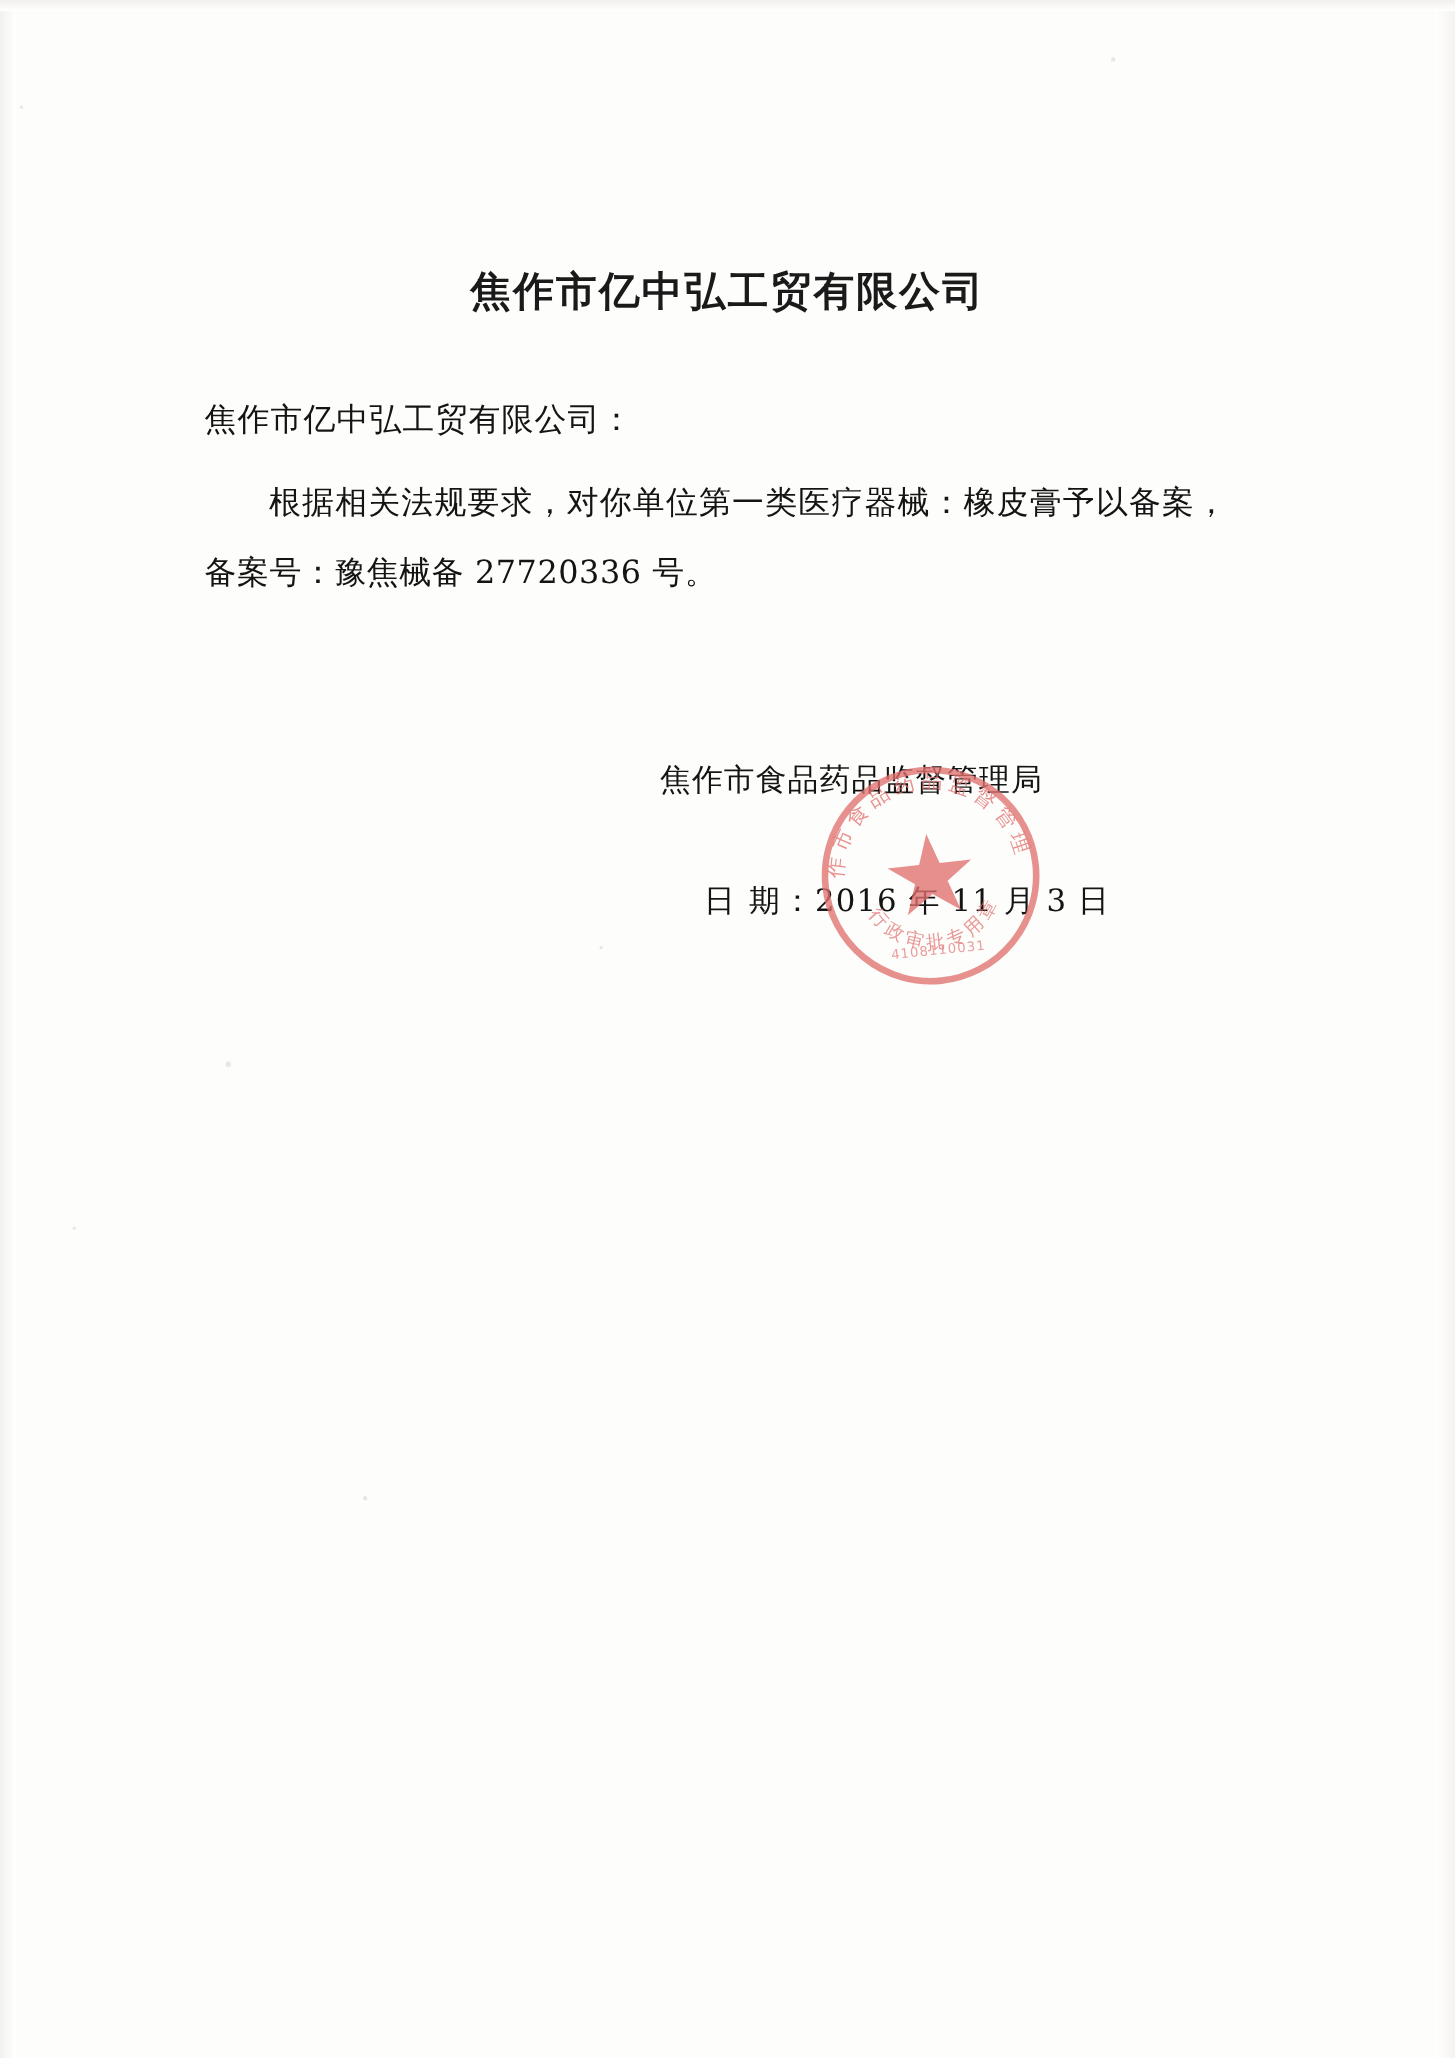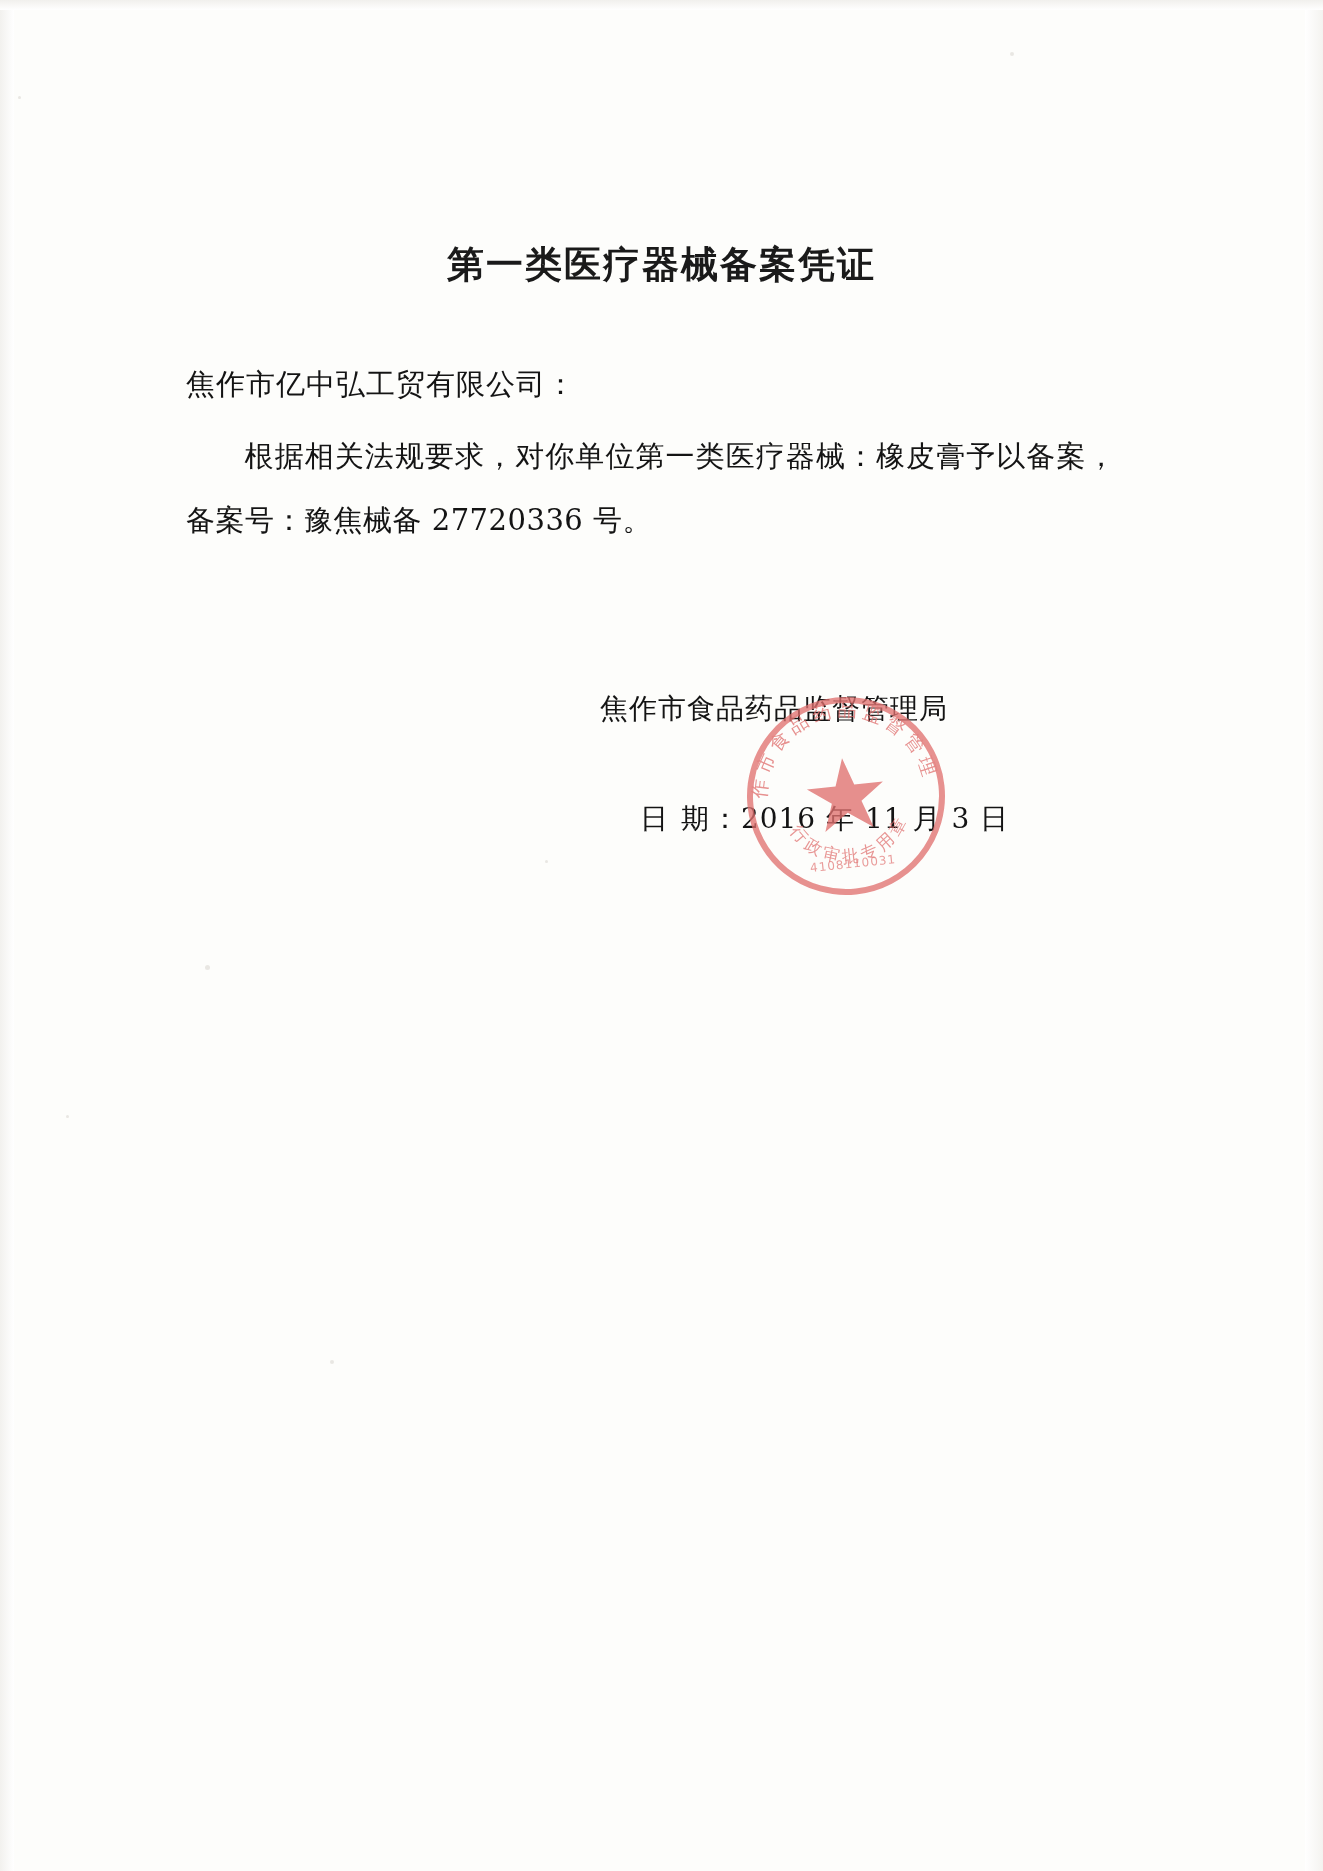--- a/index.html
+++ b/index.html
@@ -66,20 +66,21 @@
     top: 352px;
     width: 930px;
     color: #141414;
     font-size: 29px;
     line-height: 64px;
     font-family: "DejaVu Serif", "Liberation Serif", serif;
   }
   .addressee {
     font-size: 29px;
     letter-spacing: 1px;
+    font-family: Liberation Mono, monospace;
   }
   .para {
     margin-top: 8px;
     text-align: justify;
     text-justify: inter-ideograph;
     letter-spacing: 0.5px;
   }
   .para .indent {
     display: inline-block;
     width: 58px;
@@ -132,21 +133,21 @@
   <div class="scan-edge-right"></div>
   <div class="scan-edge-top"></div>
 
   <div class="speck" style="left:1010px;top:52px;width:4px;height:4px;"></div>
   <div class="speck" style="left:18px;top:96px;width:3px;height:3px;"></div>
   <div class="speck" style="left:205px;top:965px;width:5px;height:5px;"></div>
   <div class="speck" style="left:545px;top:860px;width:3px;height:3px;"></div>
   <div class="speck" style="left:66px;top:1115px;width:3px;height:3px;"></div>
   <div class="speck" style="left:330px;top:1360px;width:4px;height:4px;"></div>
 
-  <div class="doc-title">第一类医疗器械备案凭证</div>
+  <div class="doc-title">焦作市亿中弘工贸有限公司</div>
 
   <div class="body-block">
     <div class="addressee">焦作市亿中弘工贸有限公司：</div>
     <div class="para"><span class="indent"></span><span>根据相关法规要求，对你单位第一类医疗器械：橡皮膏予以备案，备案号：豫焦械备 27720336 号。</span></div>
   </div>
 
   <div class="sign-block">
     <div class="issuer">焦作市食品药品监督管理局</div>
     <div class="date-line"><span>日 期：</span><span class="num">2016 年 11 月 3 日</span></div>
   </div>

